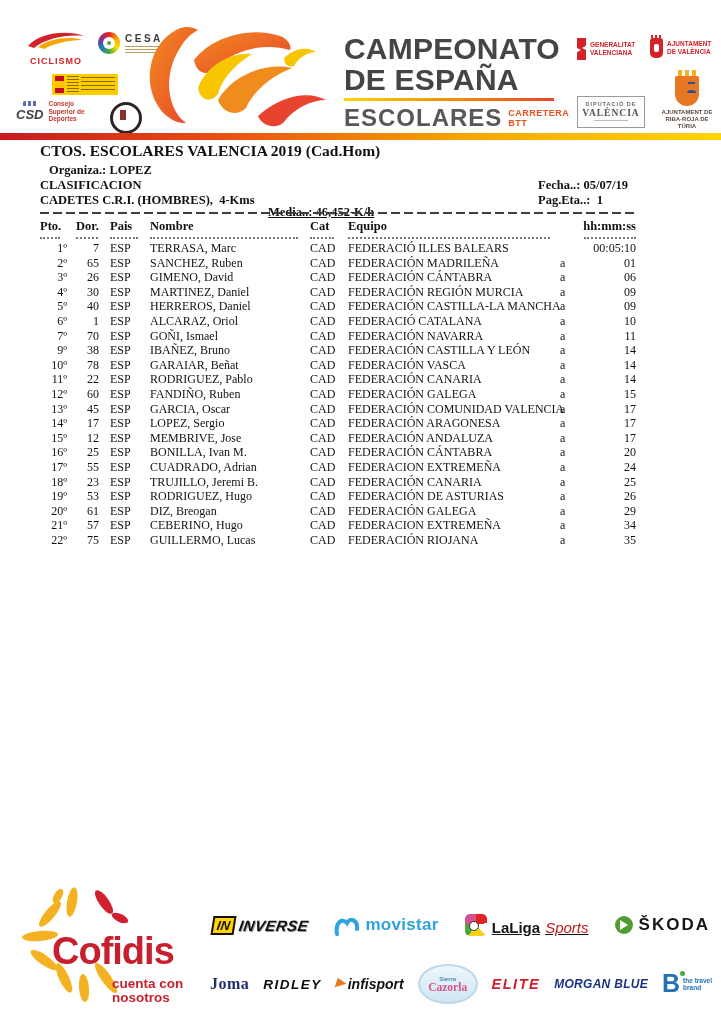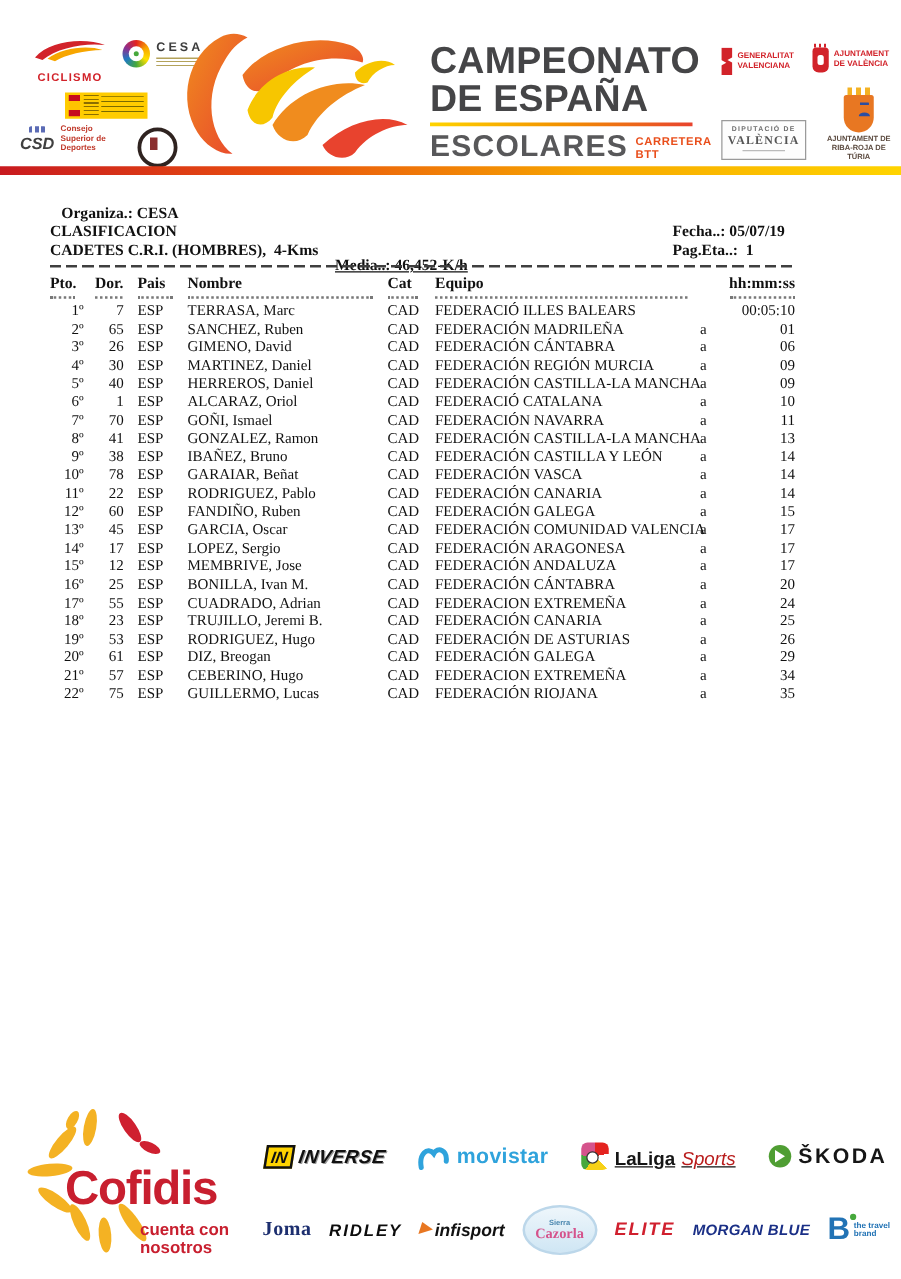--- a/index.html
+++ b/index.html
@@ -225,21 +225,22 @@
       <div class="riba-shield"></div>
       <div class="riba-text">
         <div>AJUNTAMENT DE</div>
         <div>RIBA-ROJA DE TÚRIA</div>
       </div>
     </div>
 
     <div class="accent-bar"></div>
   </div>
 
-  <div class="meta m-organiza">Organiza.: CESA</div>
+  <div class="doc-title">CTOS. ESCOLARES VALENCIA 2019 (Cad.Hom)</div>
+  <div class="meta m-organiza">Organiza.: LOPEZ</div>
   <div class="meta m-clasif">CLASIFICACION</div>
   <div class="meta m-fecha">Fecha..: 05/07/19</div>
   <div class="meta m-cat">CADETES C.R.I. (HOMBRES),  4-Kms</div>
   <div class="meta m-media">Media..: 46,452-K/h</div>
   <div class="meta m-pag">Pag.Eta..:  1</div>
   <div class="dash-sep"></div>
 
   <table class="results">
     <colgroup>
       <col class="c-pto">
@@ -328,30 +329,20 @@
           <td class="col-pto">7º</td>
           <td class="col-dor">70</td>
           <td class="col-pais">ESP</td>
           <td class="col-nombre">GOÑI, Ismael</td>
           <td class="col-cat">CAD</td>
           <td class="col-equipo">FEDERACIÓN NAVARRA</td>
           <td class="col-a">a</td>
           <td class="col-time">11</td>
         </tr>
         <tr>
-          <td class="col-pto">8º</td>
-          <td class="col-dor">41</td>
-          <td class="col-pais">ESP</td>
-          <td class="col-nombre">GONZALEZ, Ramon</td>
-          <td class="col-cat">CAD</td>
-          <td class="col-equipo">FEDERACIÓN CASTILLA-LA MANCHA</td>
-          <td class="col-a">a</td>
-          <td class="col-time">13</td>
-        </tr>
-        <tr>
           <td class="col-pto">9º</td>
           <td class="col-dor">38</td>
           <td class="col-pais">ESP</td>
           <td class="col-nombre">IBAÑEZ, Bruno</td>
           <td class="col-cat">CAD</td>
           <td class="col-equipo">FEDERACIÓN CASTILLA Y LEÓN</td>
           <td class="col-a">a</td>
           <td class="col-time">14</td>
         </tr>
         <tr>

